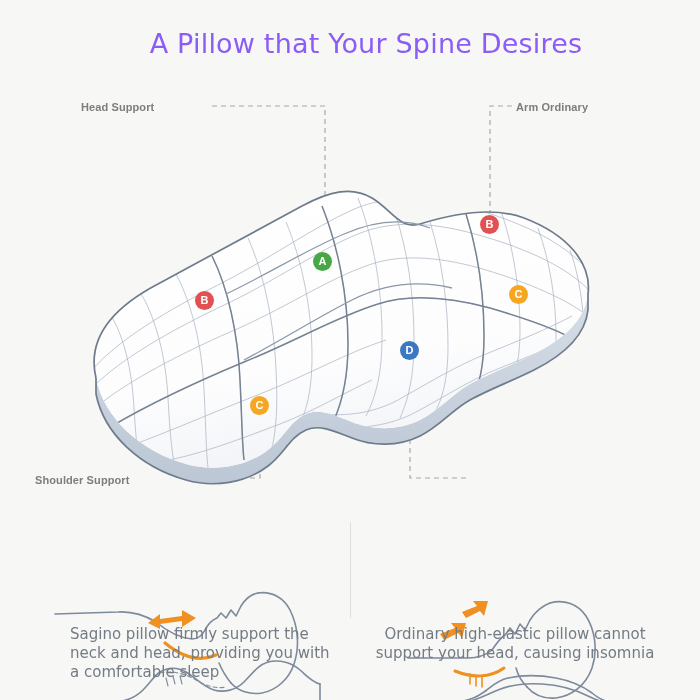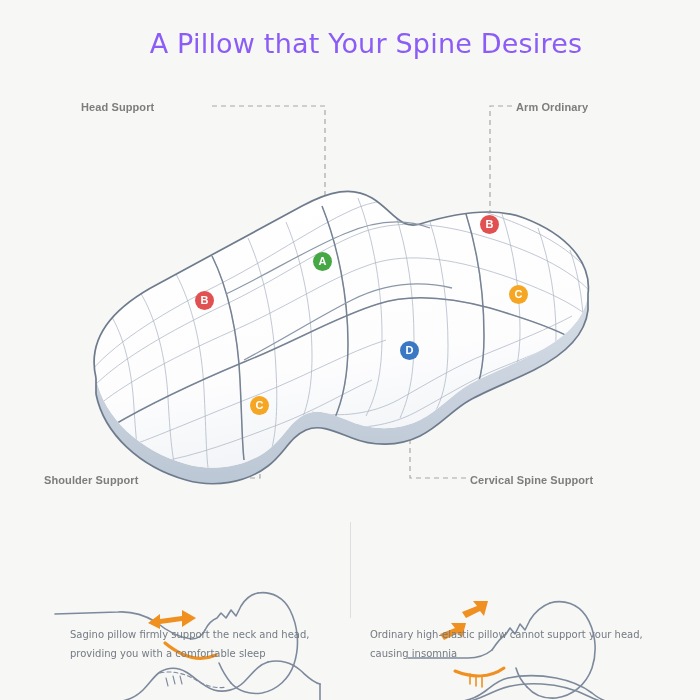--- a/index.html
+++ b/index.html
@@ -51,21 +51,21 @@
   .callout {
     position: absolute;
     font-size: 11px;
     font-weight: bold;
     color: #7d7d7d;
     white-space: nowrap;
     letter-spacing: 0.1px;
   }
   .callout-head     { left: 81px;  top: 101px; }
   .callout-arm      { left: 516px; top: 101px; }
-  .callout-shoulder { left: 44px;  top: 474px; }
+  .callout-shoulder { left: 35px;  top: 474px; }
   .callout-cervical { left: 470px; top: 474px; }
 
   
   .marker {
     position: absolute;
     width: 19px;
     height: 19px;
     border-radius: 50%;
     color: #ffffff;
     font-size: 11px;
@@ -87,27 +87,27 @@
   .divider {
     position: absolute;
     left: 350px;
     top: 522px;
     width: 1px;
     height: 96px;
     background: #dedede;
   }
   .panel-caption {
     position: absolute;
-    font-size: 10px;
+    font-size: 15px;
     line-height: 19px;
     color: #737b84;
     font-family: "DejaVu Sans", sans-serif;
   }
   .caption-left  { left: 70px;  top: 625px; width: 262px; }
-  .caption-right { left: 370px; top: 625px; width: 290px; }
+  .caption-right { left: 370px; top: 625px; width: 290px; text-align: center; }
 </style>
 </head>
 <body>
 
 <div id="page">
 
   <div class="title">A Pillow that Your Spine Desires</div>
 
   <div class="stage">
     <svg width="700" height="430" viewBox="0 0 700 430" xmlns="http://www.w3.org/2000/svg">
@@ -241,21 +241,20 @@
 
         <path fill="none" stroke="#8a97a7" stroke-width="1.3" d="M244,282 C282,262 320,238 352,222 C384,206 418,202 452,210"></path>
         <path fill="none" stroke="#8a97a7" stroke-width="1.2" d="M226,216 C268,196 306,172 344,156 C376,142 404,140 430,150"></path>
       </g>
     </svg>
   </div>
 
   <div class="callout callout-head">Head Support</div>
   <div class="callout callout-arm">Arm Ordinary</div>
   <div class="callout callout-shoulder">Shoulder Support</div>
-  <div class="callout callout-cervical">Cervical Spine Support</div>
 
   <div class="marker" style="left:313px; top:252px; background:#46a845;">A</div>
   <div class="marker" style="left:195px; top:291px; background:#e25151;">B</div>
   <div class="marker" style="left:480px; top:215px; background:#e25151;">B</div>
   <div class="marker" style="left:509px; top:285px; background:#f5a623;">C</div>
   <div class="marker" style="left:250px; top:396px; background:#f5a623;">C</div>
   <div class="marker" style="left:400px; top:341px; background:#3b78c4;">D</div>
 
   <div class="divider"></div>
 

